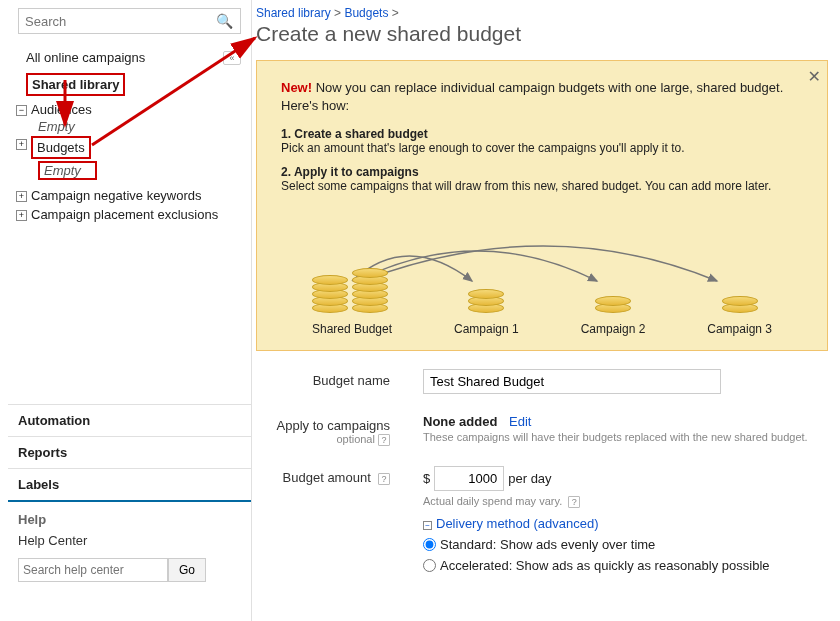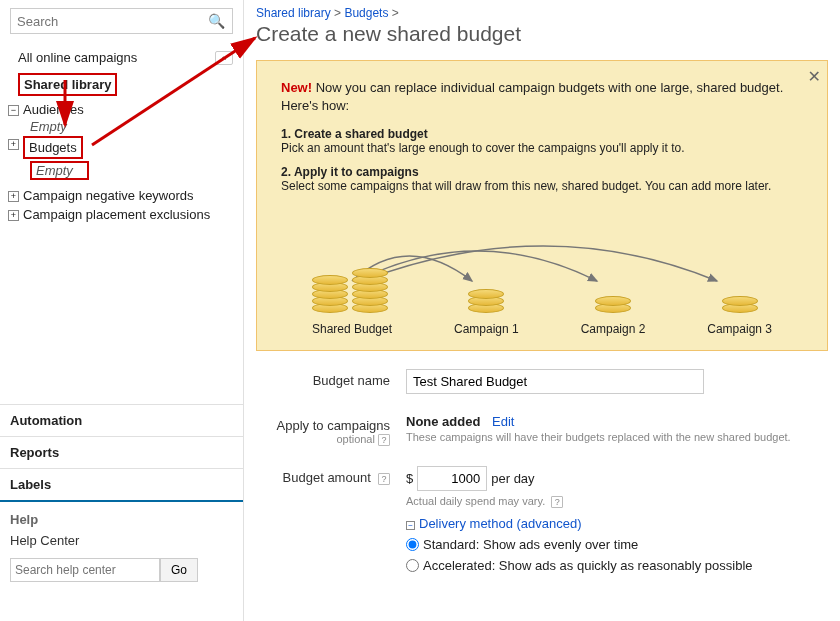--- a/index.html
+++ b/index.html
@@ -1,17 +1,17 @@
 <!DOCTYPE html>
 <html><head>
 <meta charset="utf-8">
 <style>
 * { box-sizing: border-box; margin: 0; padding: 0; }
 body { font-family: Arial, sans-serif; font-size: 13px; color: #222; background: #fff; width: 840px; height: 621px; overflow: hidden; position: relative; }
-.sidebar { position: absolute; left: 0; top: 0; width: 244px; height: 621px; border-right: 1px solid #e0e0e0; }
+.sidebar { position: absolute; left: 8px; top: 0; width: 244px; height: 621px; border-right: 1px solid #e0e0e0; }
 .search-box { margin: 8px 10px; border: 1px solid #ccc; background: #fff; height: 26px; display: flex; align-items: center; padding: 0 6px; }
 .search-box input { border: none; outline: none; flex: 1; font-size: 13px; }
 .search-box .mag { color: #888; font-size: 14px; }
 .nav-title { font-weight: normal; padding: 8px 10px 4px 18px; display: flex; justify-content: space-between; align-items: center; }
 .chev-left { border: 1px solid #ccc; width: 18px; height: 14px; display: inline-flex; align-items: center; justify-content: center; font-size: 9px; color: #666; border-radius: 2px; background: #fff; }
 .nav-sub { font-weight: bold; padding: 4px 10px 4px 18px; }
 .tree-item { padding: 2px 10px 2px 8px; display: flex; align-items: flex-start; gap: 4px; }
 .tree-icon { width: 11px; height: 11px; border: 1px solid #888; display: inline-flex; align-items: center; justify-content: center; font-size: 9px; line-height: 1; margin-top: 3px; flex-shrink: 0; }
 .tree-label { flex: 1; }
 .tree-empty { font-style: italic; color: #555; padding-left: 30px; }
@@ -33,21 +33,21 @@
 .notice { background: #f9edbe; border: 1px solid #f0c36d; position: relative; padding: 18px 24px 14px 24px; margin-bottom: 18px; }
 .notice-close { position: absolute; right: 6px; top: 6px; font-size: 16px; color: #666; cursor: pointer; }
 .notice .new { color: #c00; font-weight: bold; }
 .notice .intro { margin-bottom: 12px; font-size: 13px; line-height: 1.4; }
 .notice .step-t { font-weight: bold; font-size: 12px; }
 .notice .step-b { font-size: 12px; margin-bottom: 10px; }
 .coins-row { display: flex; justify-content: space-around; align-items: flex-end; margin-top: 50px; }
 .coin-col { text-align: center; font-size: 12px; }
 .coin-col .label { margin-top: 6px; }
 
-.form-row { display: flex; margin-bottom: 20px; }
+.form-row { display: flex; margin-bottom: 20px; gap: 17px; }
 .form-label { width: 150px; text-align: right; padding-right: 16px; padding-top: 4px; font-size: 13px; color: #333; }
 .form-label .opt { display: block; font-size: 11px; color: #888; }
 .form-val { flex: 1; font-size: 13px; }
 .form-val input[type=text] { border: 1px solid #ccc; padding: 4px 6px; font-size: 13px; }
 .bname { width: 298px; }
 .none-added { font-weight: bold; }
 .edit-link { color: #1155cc; margin-left: 8px; cursor: pointer; }
 .hint { font-size: 11px; color: #888; margin-top: 2px; }
 .amount-row { display: flex; align-items: center; gap: 4px; }
 .amount-row .amt { width: 70px; text-align: right; }

